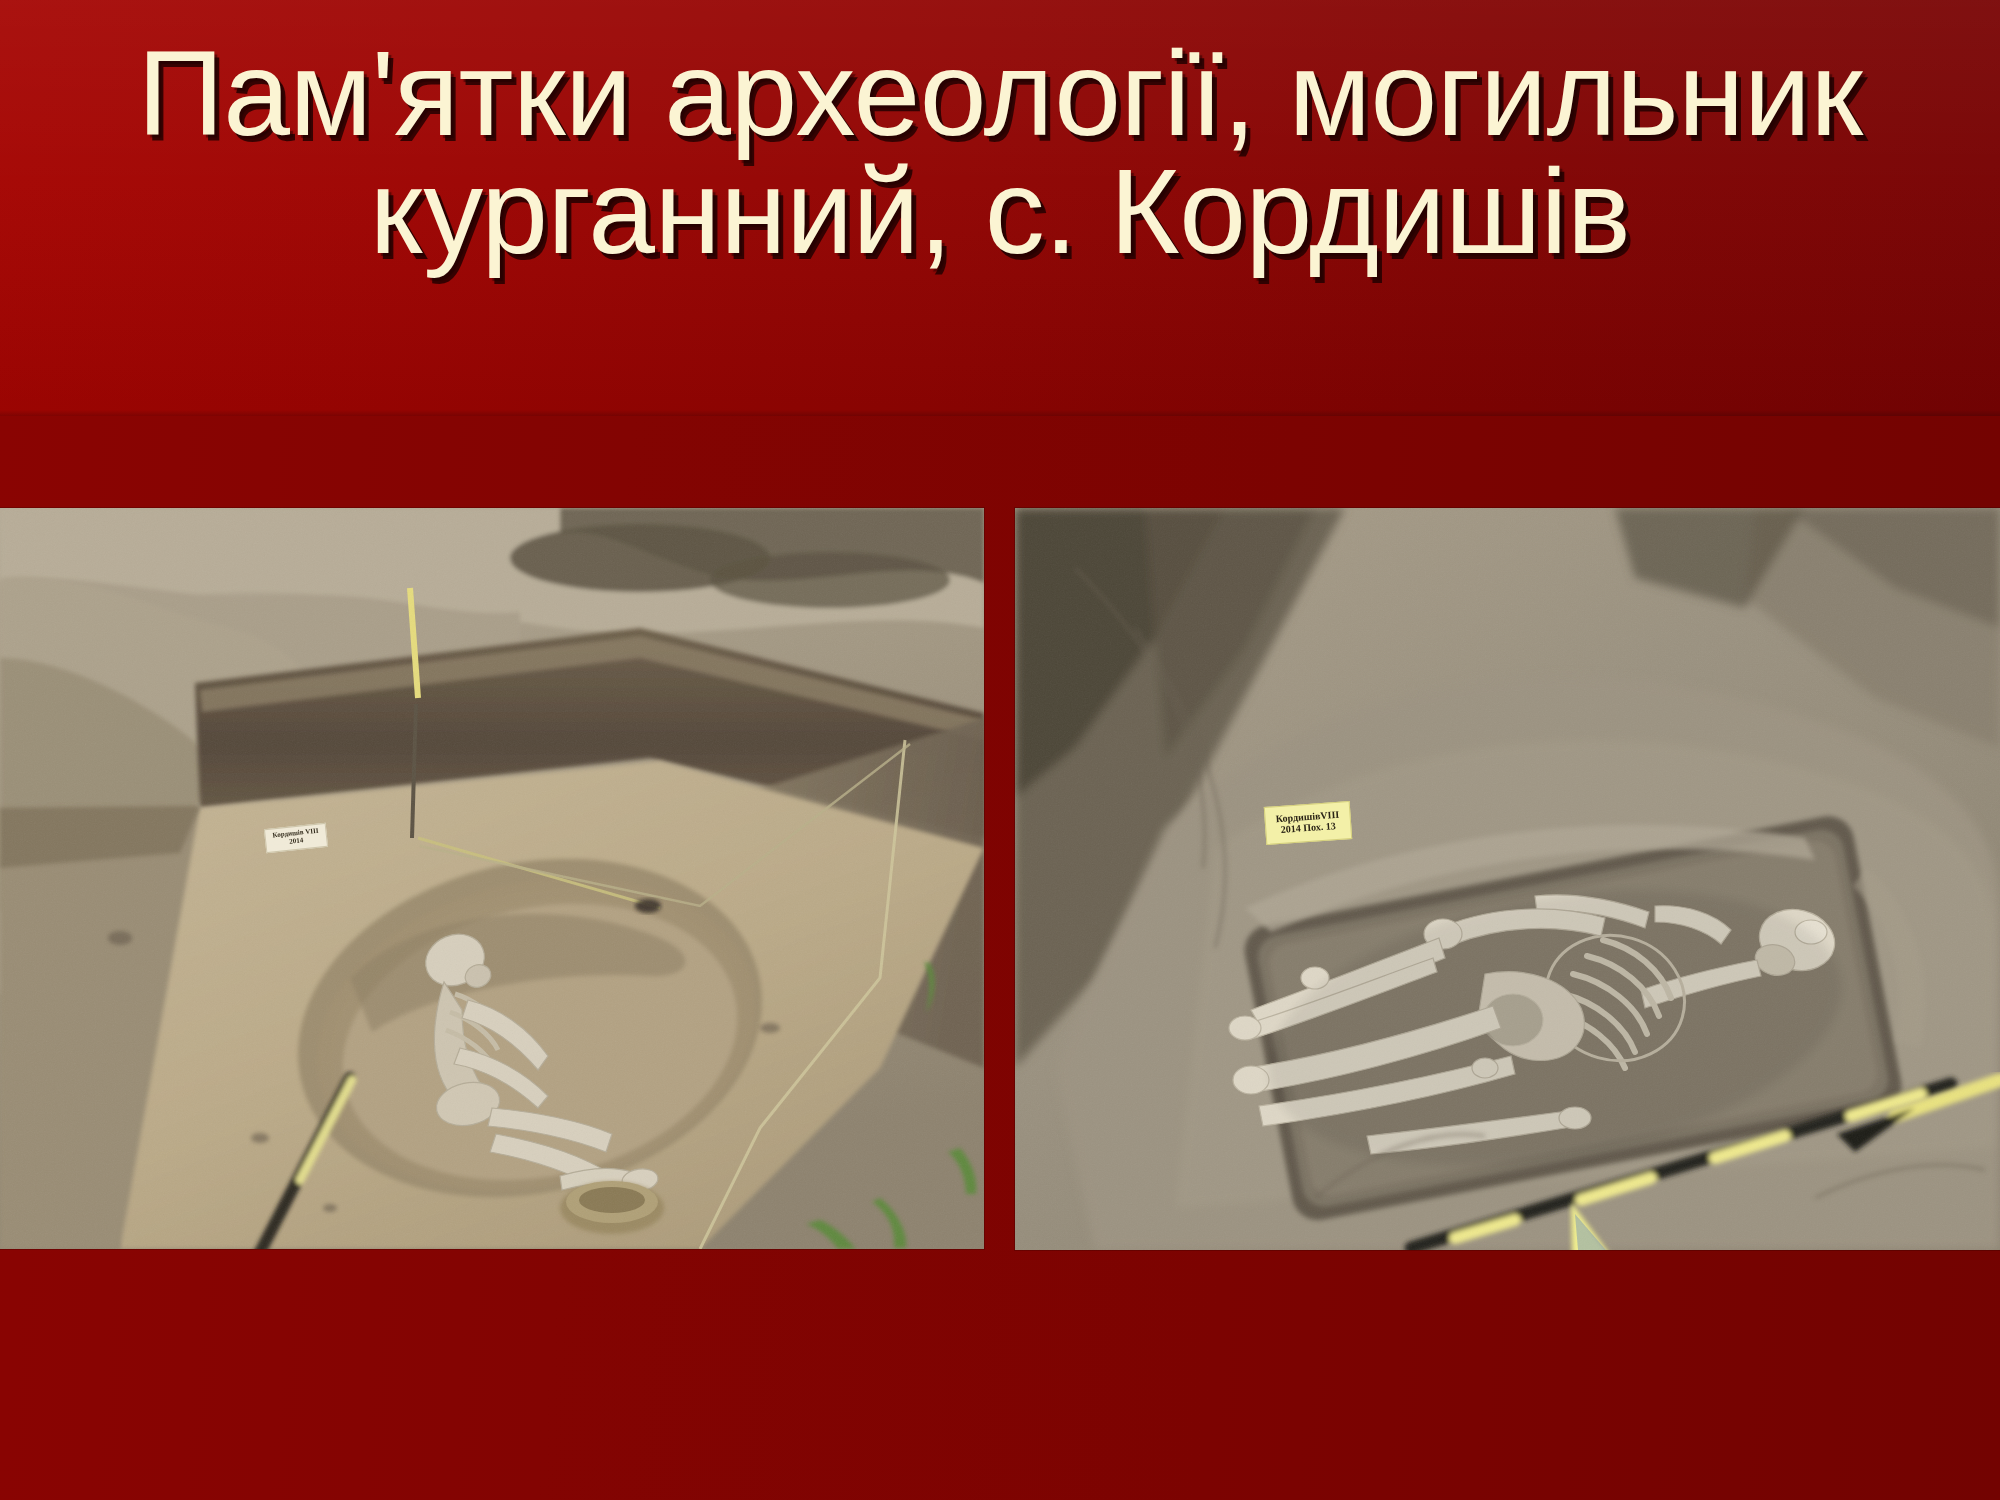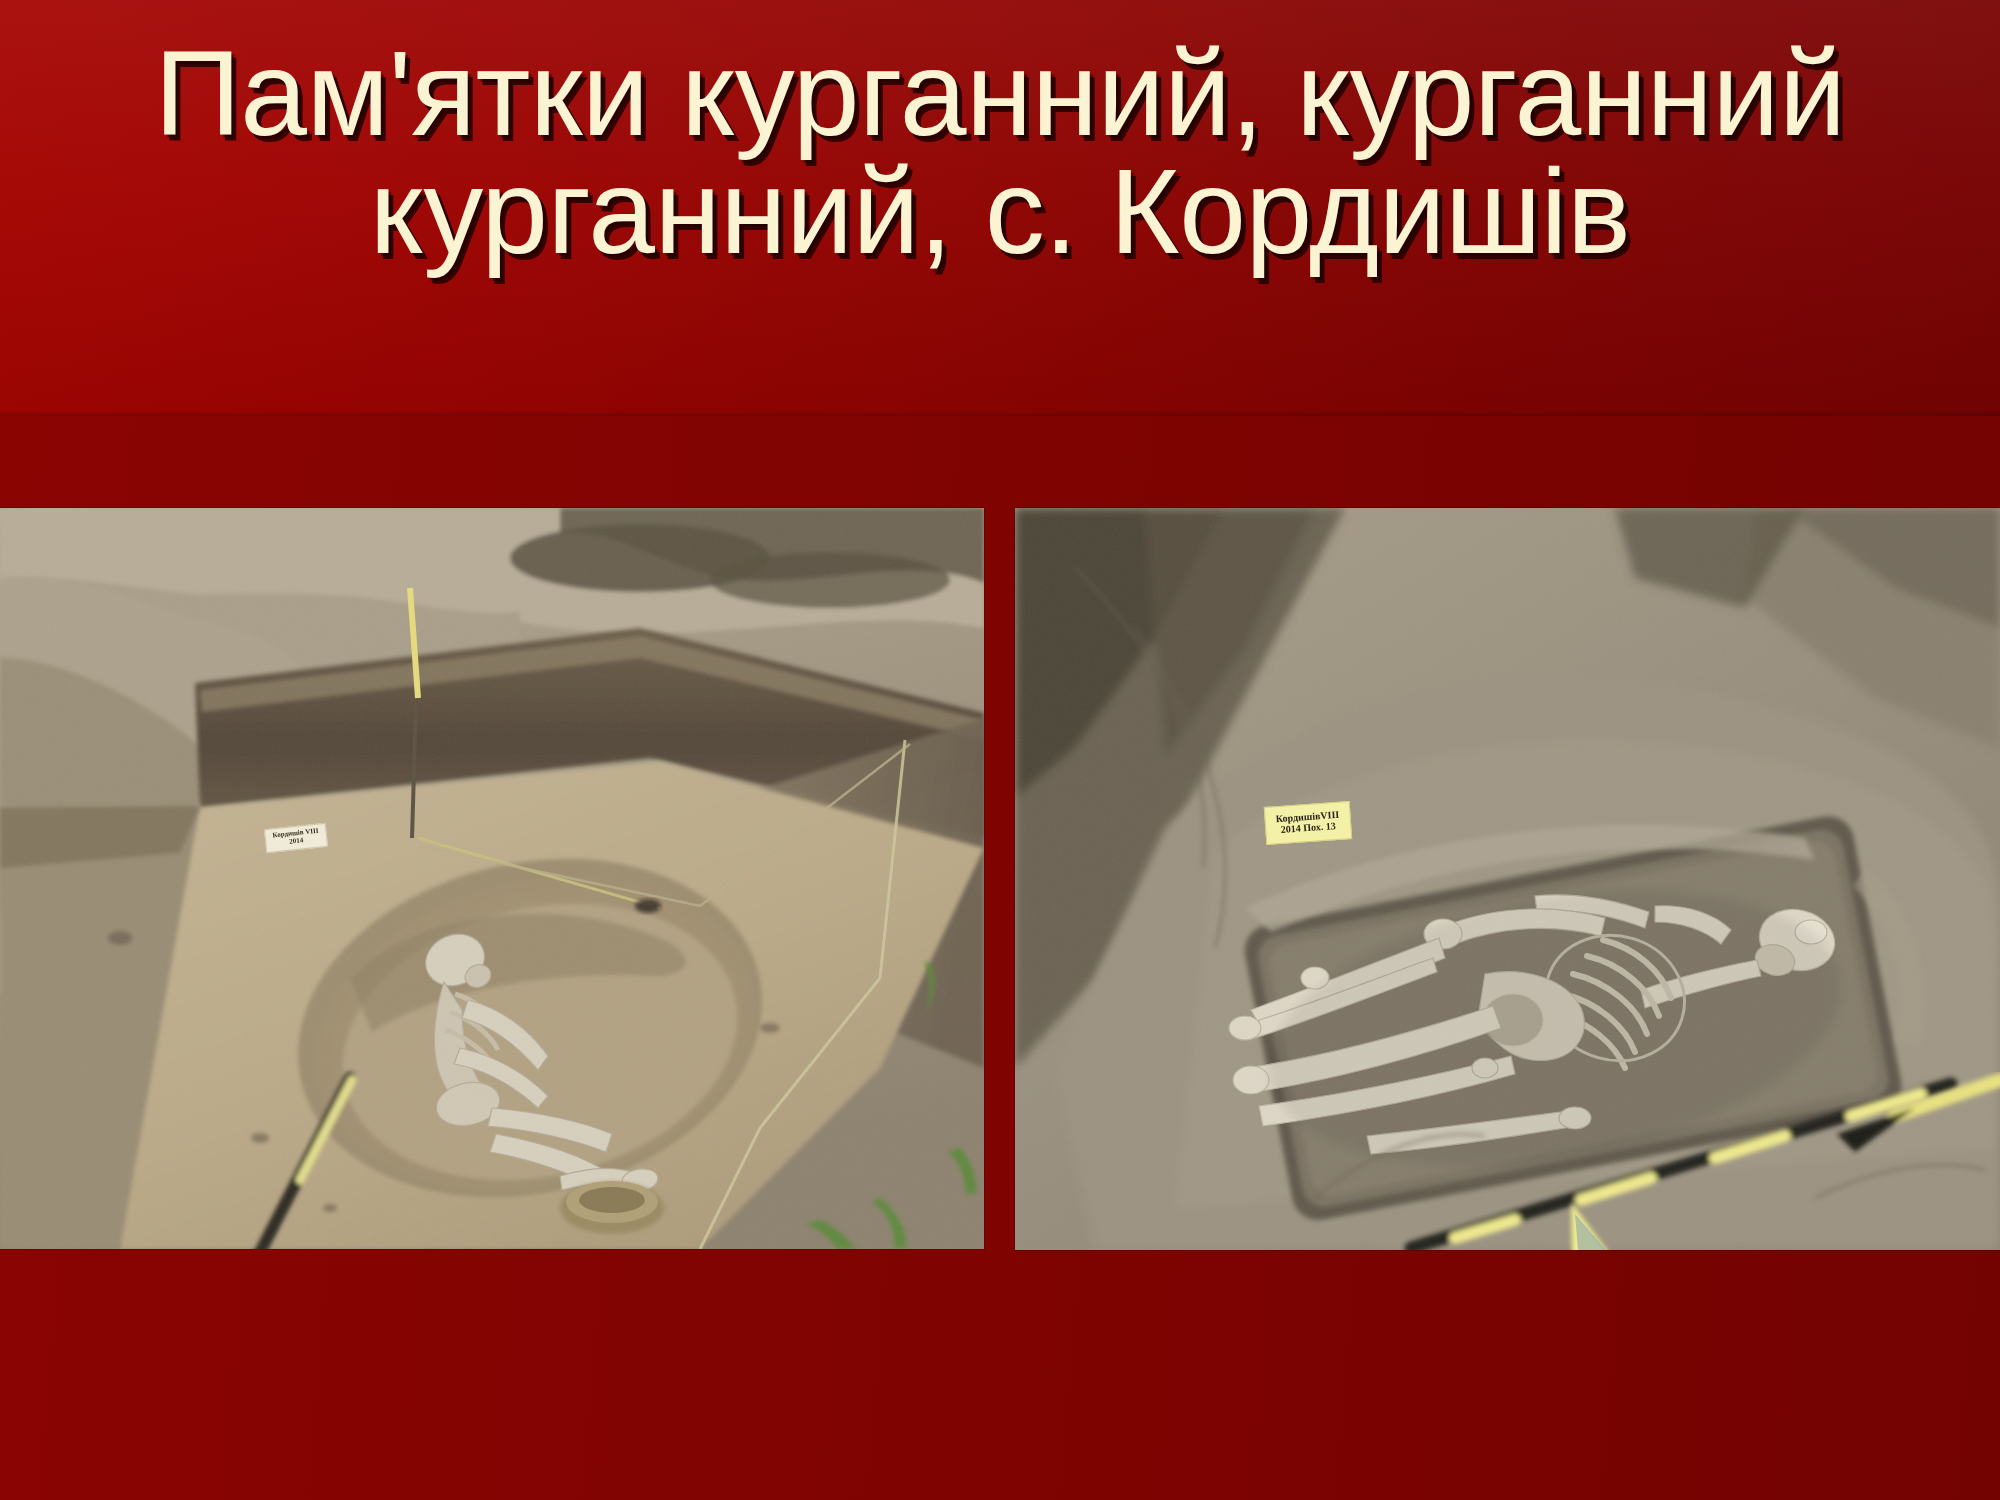--- a/index.html
+++ b/index.html
@@ -112,21 +112,21 @@
 <body>
 
 <div id="slide">
 
   <div class="bg-top"></div>
   <div class="bg-top-sheen"></div>
   <div class="bg-seam"></div>
   <div class="bg-bottom"></div>
 
   <div id="title-block">
-    <span class="line">Пам'ятки курганний, курганний</span>
+    <span class="line">Пам'ятки археології, могильник</span>
     <span class="line">курганний, с. Кордишів</span>
   </div>
 
   <div class="photo" id="photo-left">
     <svg viewBox="0 0 984 741" preserveAspectRatio="none">
       <defs>
         <linearGradient id="Lsoil" x1="0" y1="0" x2="0.3" y2="1">
           <stop offset="0%" stop-color="#b5aa96"></stop>
           <stop offset="35%" stop-color="#a59a85"></stop>
           <stop offset="100%" stop-color="#8e836f"></stop>

